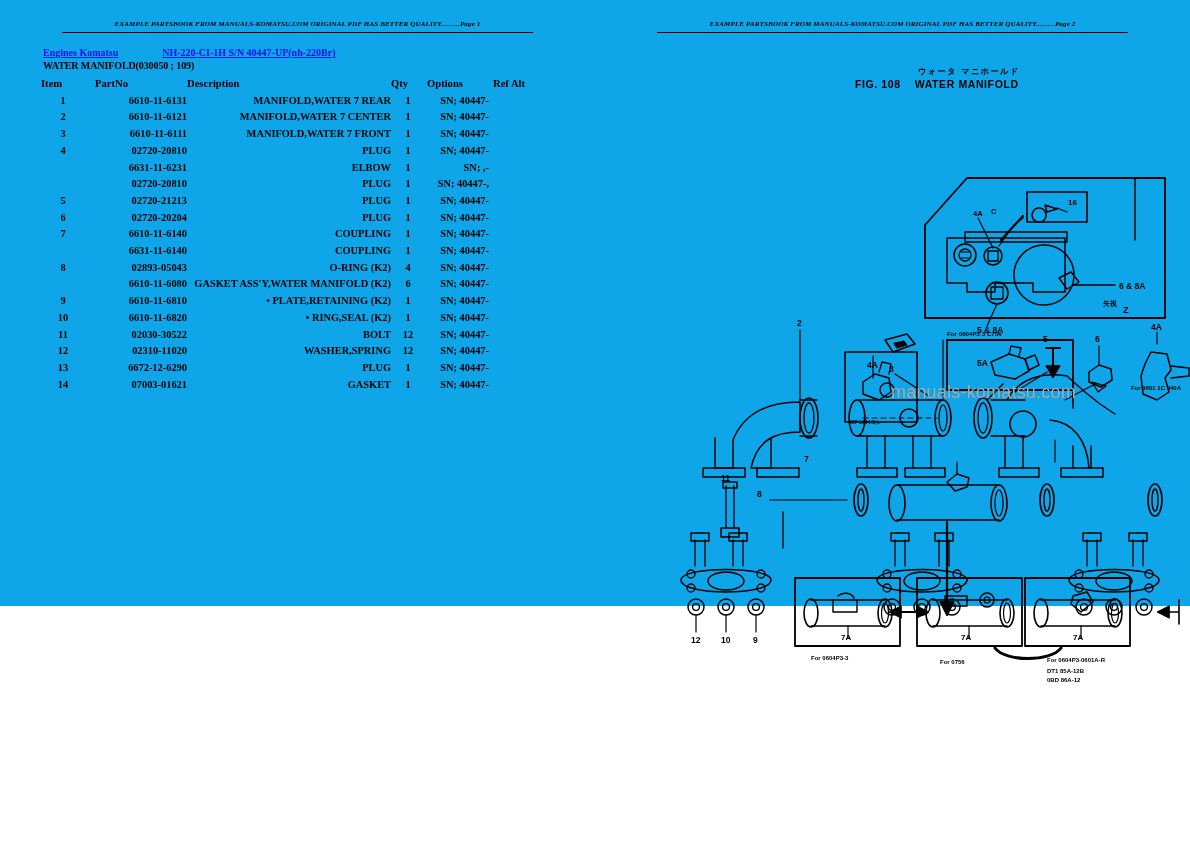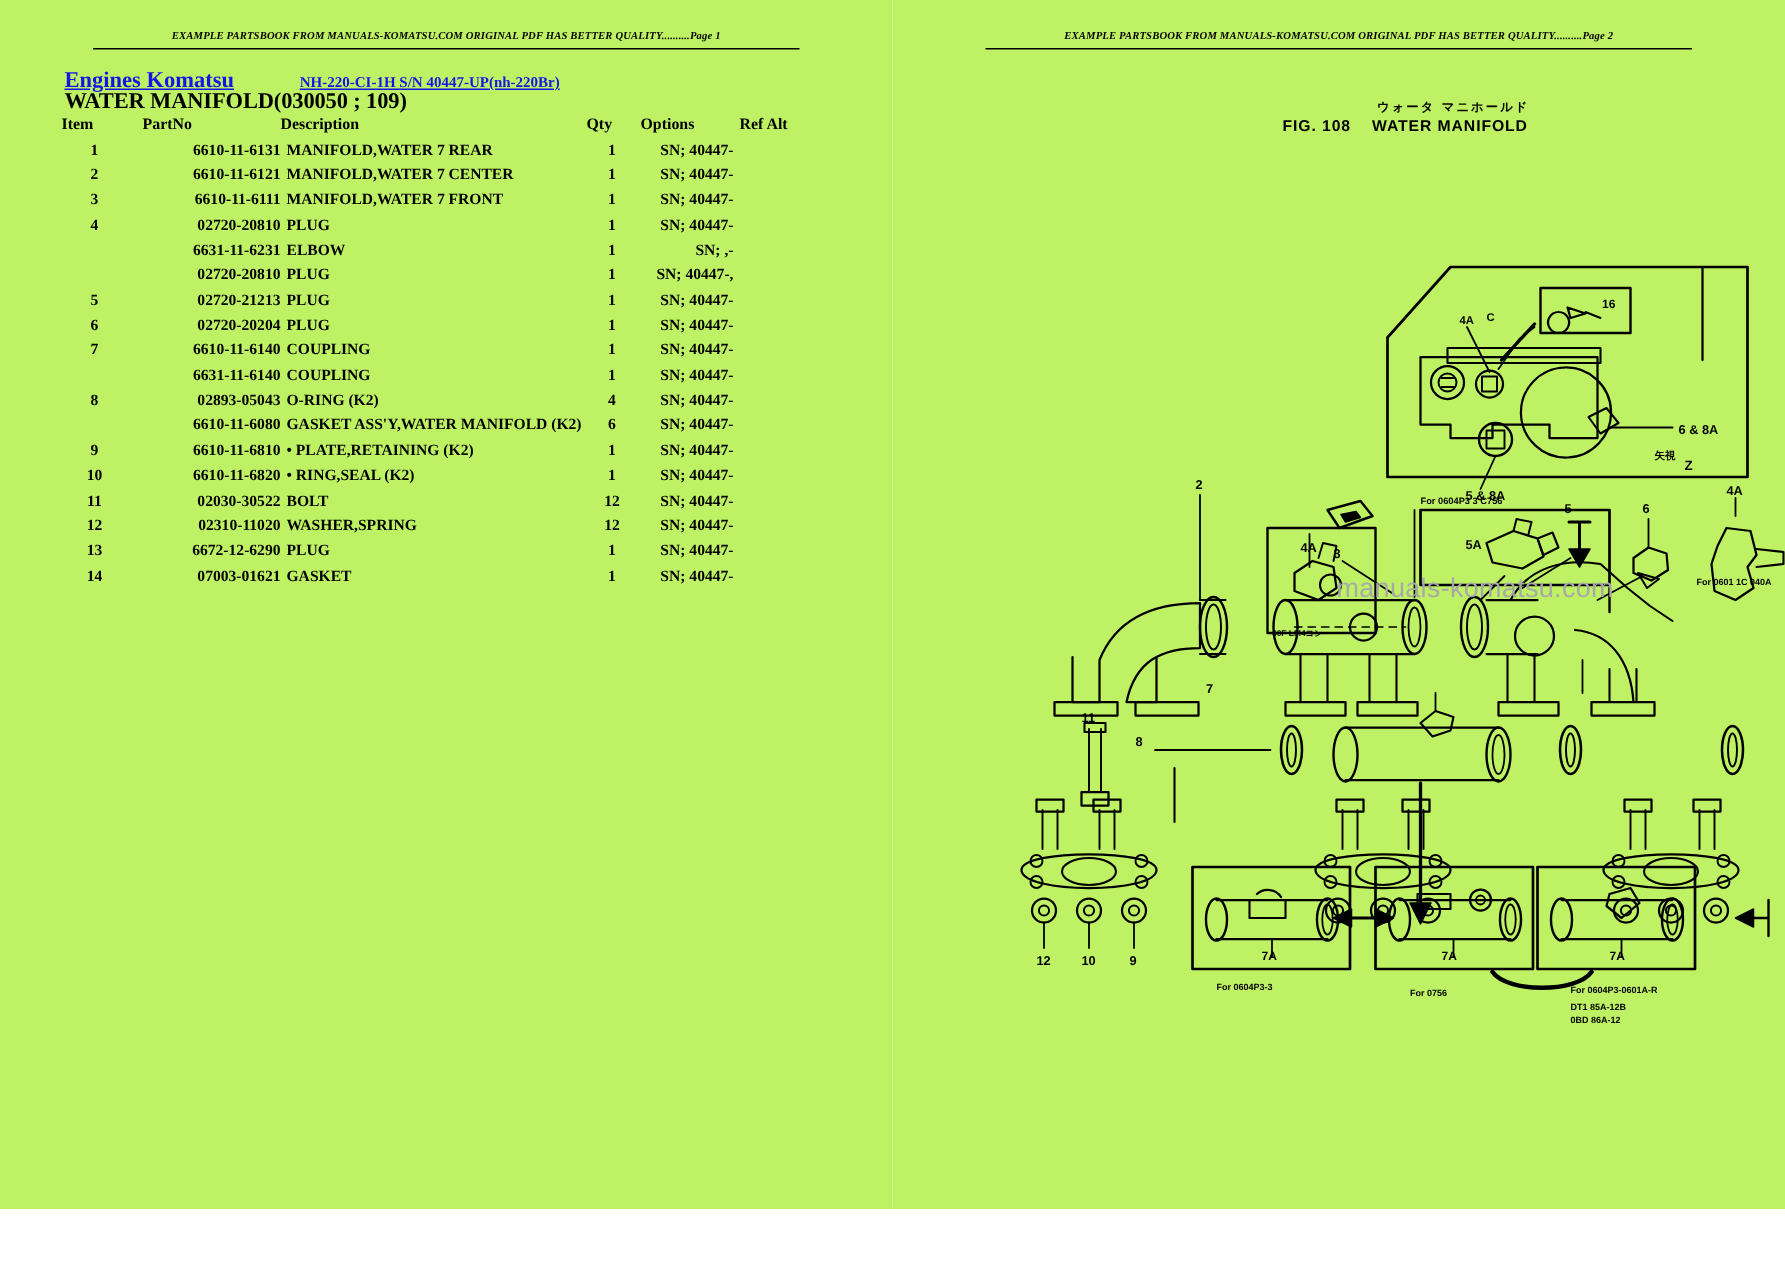--- a/index.html
+++ b/index.html
@@ -1,51 +1,51 @@
 <!DOCTYPE html>
 <html><head>
 <meta charset="utf-8">
 <style>
   html,body{margin:0;padding:0;background:#ffffff;}
   body{width:1190px;height:842px;position:relative;overflow:hidden;
        font-family:"Liberation Serif",serif;color:#000;}
 
-  .page{position:absolute;top:0;height:806px;background:#bef264;}
+  .page{position:absolute;top:0;height:606px;background:#0ea5e9;}
   #left-page{left:0;width:595px;}
   #right-page{left:595px;width:595px;}
 
   
   .hdr{position:absolute;left:0;right:0;top:20px;height:18px;}
   .hdr-text{
     position:absolute;left:0;right:0;top:0;text-align:center;
     font-family:"Liberation Serif",serif;
     font-weight:bold;font-style:italic;font-size:7.1px;
     letter-spacing:.1px;white-space:nowrap;color:#000;
   }
   .hdr-rule{position:absolute;left:62px;right:62px;top:12px;
             border-bottom:1.2px solid #000;}
 
   
   .titleline{position:absolute;left:43px;top:46px;white-space:nowrap;
              font-size:11.5px;font-weight:bold;}
   .titleline a{color:#1414e6;text-decoration:underline;font-weight:bold;}
-  .lnk1{font-size:15px;text-align:right;}
+  .lnk1{font-size:10px;text-align:right;}
   .lnk2{font-size:10px;margin-left:41px;}
-  .subtitle{position:absolute;left:43px;top:60px;font-size:15px;
+  .subtitle{position:absolute;left:43px;top:60px;font-size:10px;
             font-weight:bold;white-space:nowrap;letter-spacing:-.1px;}
 
   
   table.parts{position:absolute;left:41px;top:76px;border-collapse:collapse;
               font-size:10.4px;font-weight:bold;}
   table.parts th,table.parts td{padding:0;line-height:16.7px;
               vertical-align:baseline;white-space:nowrap;font-weight:bold;}
   table.parts th{font-size:10.6px;text-align:left;margin-top:20px;}
   .c-item{width:44px;text-align:center;}
   .c-part{width:92px;text-align:right;padding-left:2px!important;}
-  .c-desc{width:200px;text-align:left;padding-left:4px!important;}
+  .c-desc{width:200px;text-align:right;padding-left:4px!important;}
   .c-qty{width:34px;text-align:center;}
   .c-opt{width:58px;text-align:right;padding-left:6px!important;}
   .c-ref{width:60px;text-align:left;padding-left:4px!important;}
   th.c-item{text-align:center;}
   th.c-desc{text-align:center;padding-left:0!important;}
   th.c-qty{text-align:center;font-family:Liberation Serif, serif;}
   th.c-part{text-align:left;padding-left:10px!important;}
   th.c-opt{text-align:left;padding-left:2px!important;}
 
   

